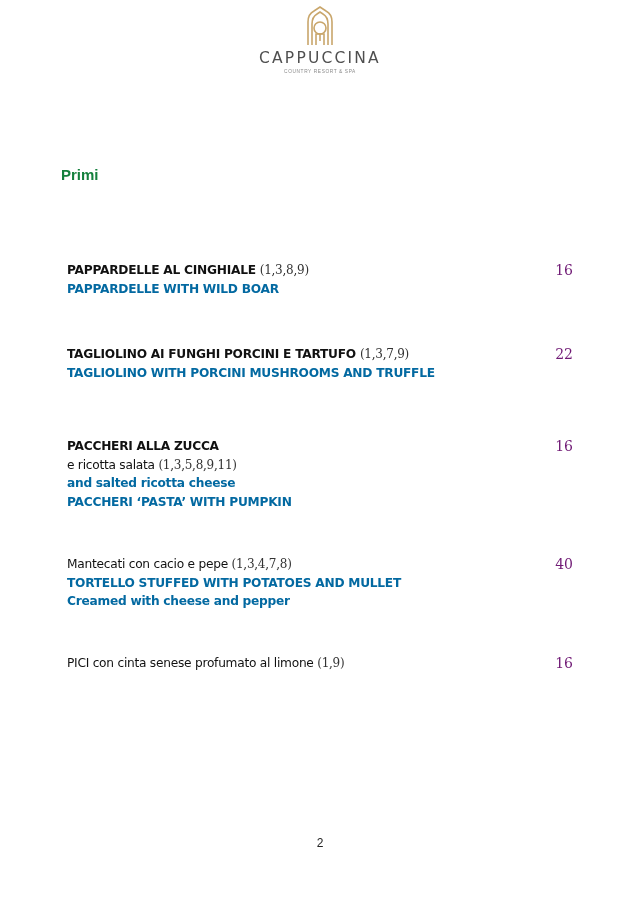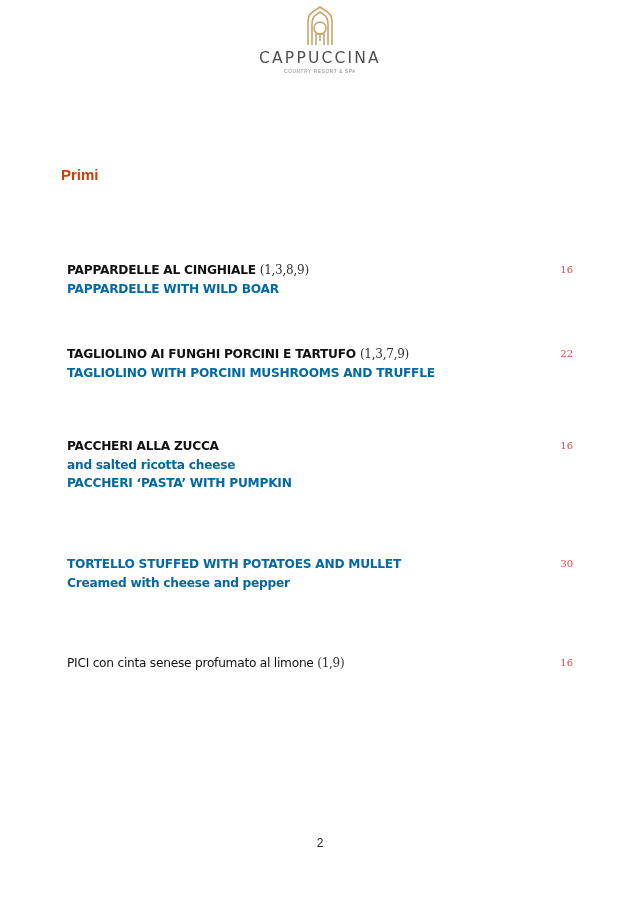--- a/index.html
+++ b/index.html
@@ -10,34 +10,34 @@
     .logo { position: absolute; left: 0; top: 6px; width: 640px; text-align: center; }
     .logo-icon { display: block; margin: 0 auto; width: 30px; height: 40px; }
     .logo-name {
       display: block; margin-top: 3px; font-family: "DejaVu Sans", sans-serif; font-size: 15.5px;
       letter-spacing: 2.2px; color: #4f4f4f; font-weight: normal;
     }
     .logo-sub {
       display: block; margin-top: 2px; font-size: 4.8px; letter-spacing: 0.6px; color: #8a8a8a;
     }
     .section-title {
-      position: absolute; left: 61px; top: 166px; font-size: 15px; font-weight: bold; color: #c2410c;
+      position: absolute; left: 61px; top: 166px; font-size: 15px; font-weight: bold; color: #15803d;
     }
     .item { position: absolute; left: 67px; width: 506px; margin-top: 26px; }
     .line {
       font-family: "DejaVu Sans", sans-serif; font-size: 12.2px; line-height: 18.5px; white-space: nowrap;
       letter-spacing: -0.25px;
     }
     .it { color: #111; }
     .en { color: #0369a1; font-weight: bold; }
     .it.bold { font-weight: bold; }
     .allergens { font-weight: normal; color: #333; font-family: "DejaVu Serif", serif; font-size: 12px; }
     .price {
-      position: absolute; right: 0; top: 0; font-family: "DejaVu Serif", serif; font-size: 10px;
-      line-height: 18.5px; color: #ef4444;
+      position: absolute; right: 0; top: 0; font-family: "DejaVu Serif", serif; font-size: 14px;
+      line-height: 18.5px; color: #701a75;
     }
     .page-num {
       position: absolute; left: 0; width: 640px; top: 836px; text-align: center; font-size: 12px; color: #222;
     }
   </style>
 </head>
 <body>
 
 <div class="logo">
   <svg class="logo-icon" viewBox="0 0 30 40" fill="none" stroke="#c9a66b" stroke-width="1.6">
@@ -66,29 +66,37 @@
   <div class="line it bold">
     <span>TAGLIOLINO AI FUNGHI PORCINI E TARTUFO</span>
     <span class="allergens">(1,3,7,9)</span>
   </div>
   <div class="line en">TAGLIOLINO WITH PORCINI MUSHROOMS AND TRUFFLE</div>
   <div class="price">22</div>
 </div>
 
 <div class="item" style="top:411px;">
   <div class="line it bold">PACCHERI ALLA ZUCCA</div>
+  <div class="line it">
+    <span>e ricotta salata</span>
+    <span class="allergens">(1,3,5,8,9,11)</span>
+  </div>
   <div class="line en">and salted ricotta cheese</div>
   <div class="line en">PACCHERI ‘PASTA’ WITH PUMPKIN</div>
   <div class="price">16</div>
 </div>
 
 <div class="item" style="top:529px;">
+  <div class="line it">
+    <span>Mantecati con cacio e pepe</span>
+    <span class="allergens">(1,3,4,7,8)</span>
+  </div>
   <div class="line en">TORTELLO STUFFED WITH POTATOES AND MULLET</div>
   <div class="line en">Creamed with cheese and pepper</div>
-  <div class="price">30</div>
+  <div class="price">40</div>
 </div>
 
 <div class="item" style="top:628px;">
   <div class="line it">
     <span>PICI con cinta senese profumato al limone</span>
     <span class="allergens">(1,9)</span>
   </div>
   <div class="price">16</div>
 </div>
 

